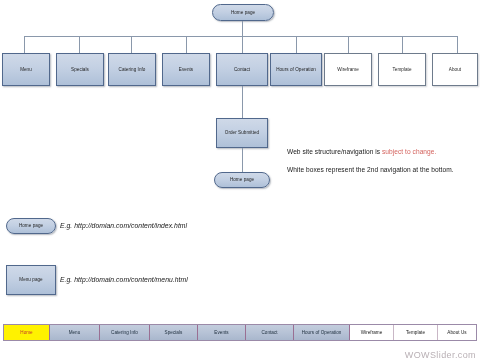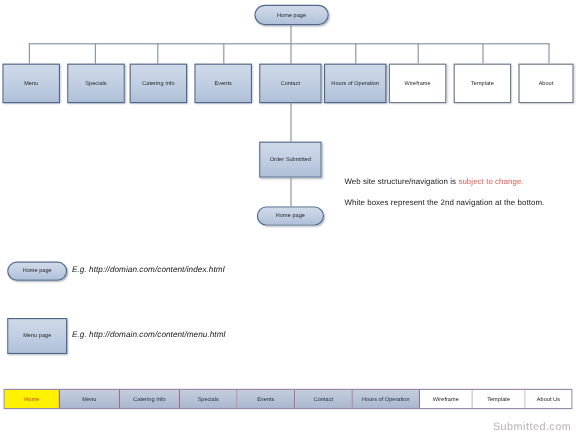--- a/index.html
+++ b/index.html
@@ -241,15 +241,15 @@
       <span>Wireframe</span>
     </div>
     <div class="navitem plain" style="flex:0 0 44px;">
       <span>Template</span>
     </div>
     <div class="navitem plain" style="flex:1 1 auto;">
       <span>About Us</span>
     </div>
   </div>
 
-  <div class="watermark">Submitted.com</div>
+  <div class="watermark">WOWSlider.com</div>
 
 </div>
 
 </body></html>

